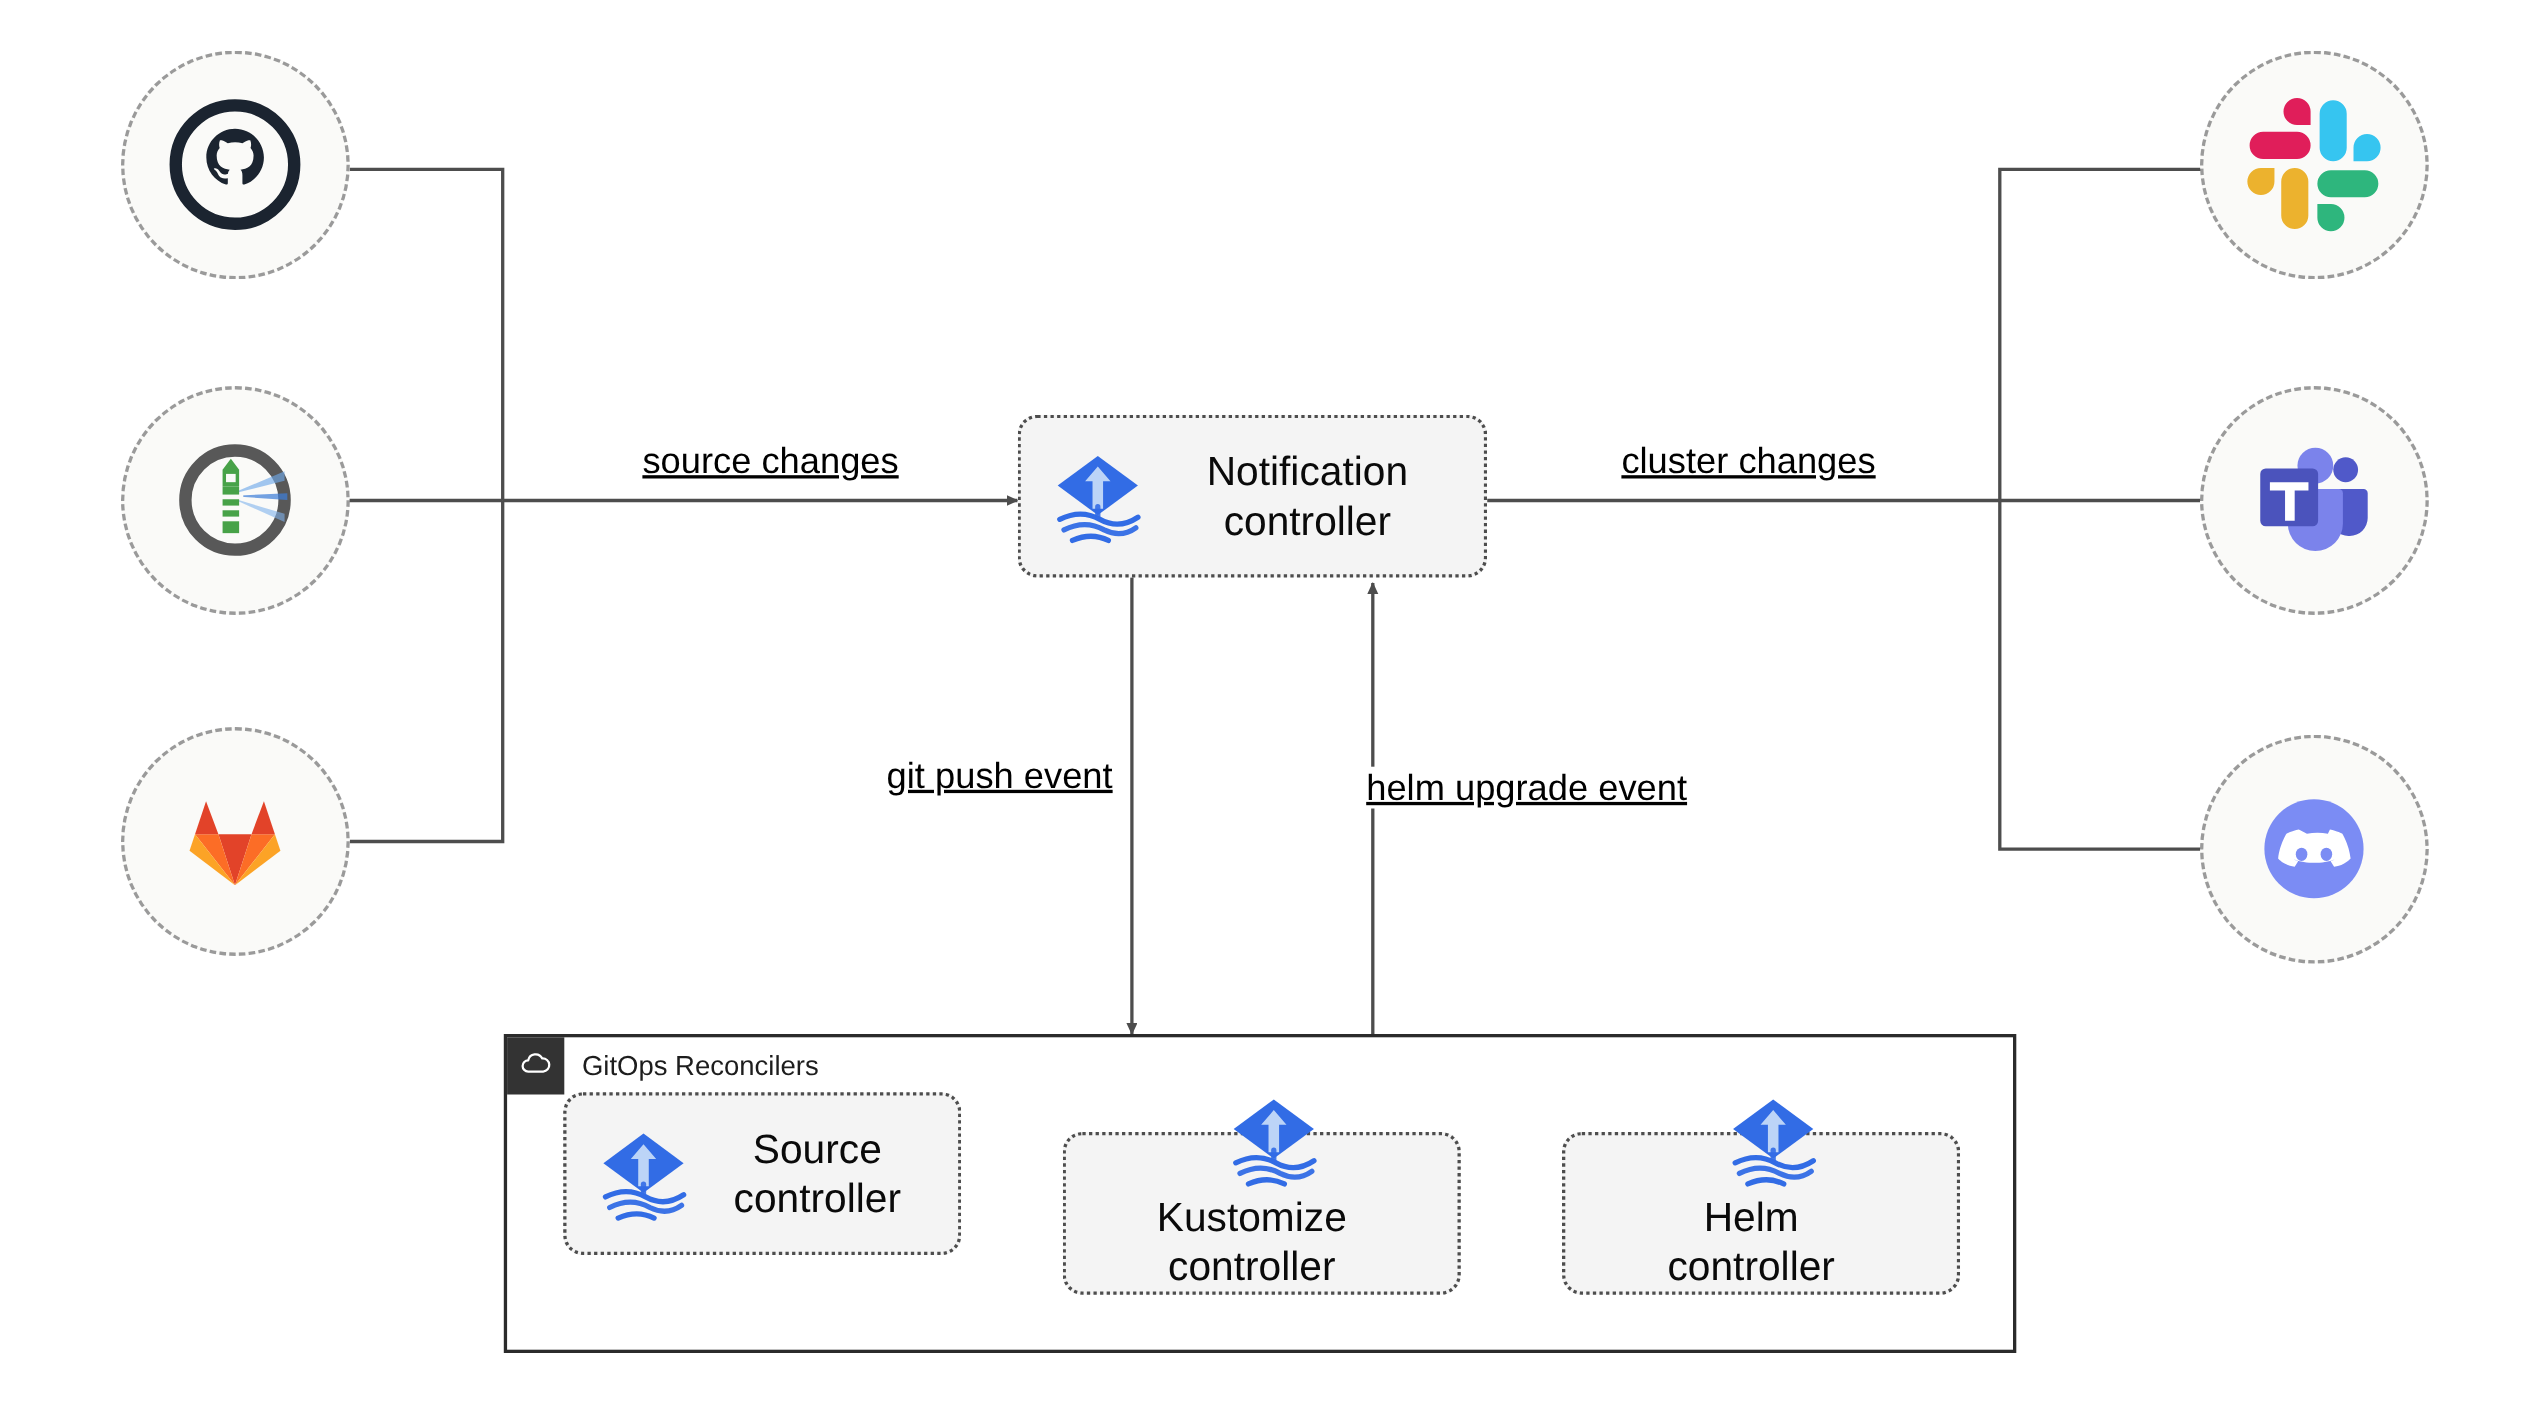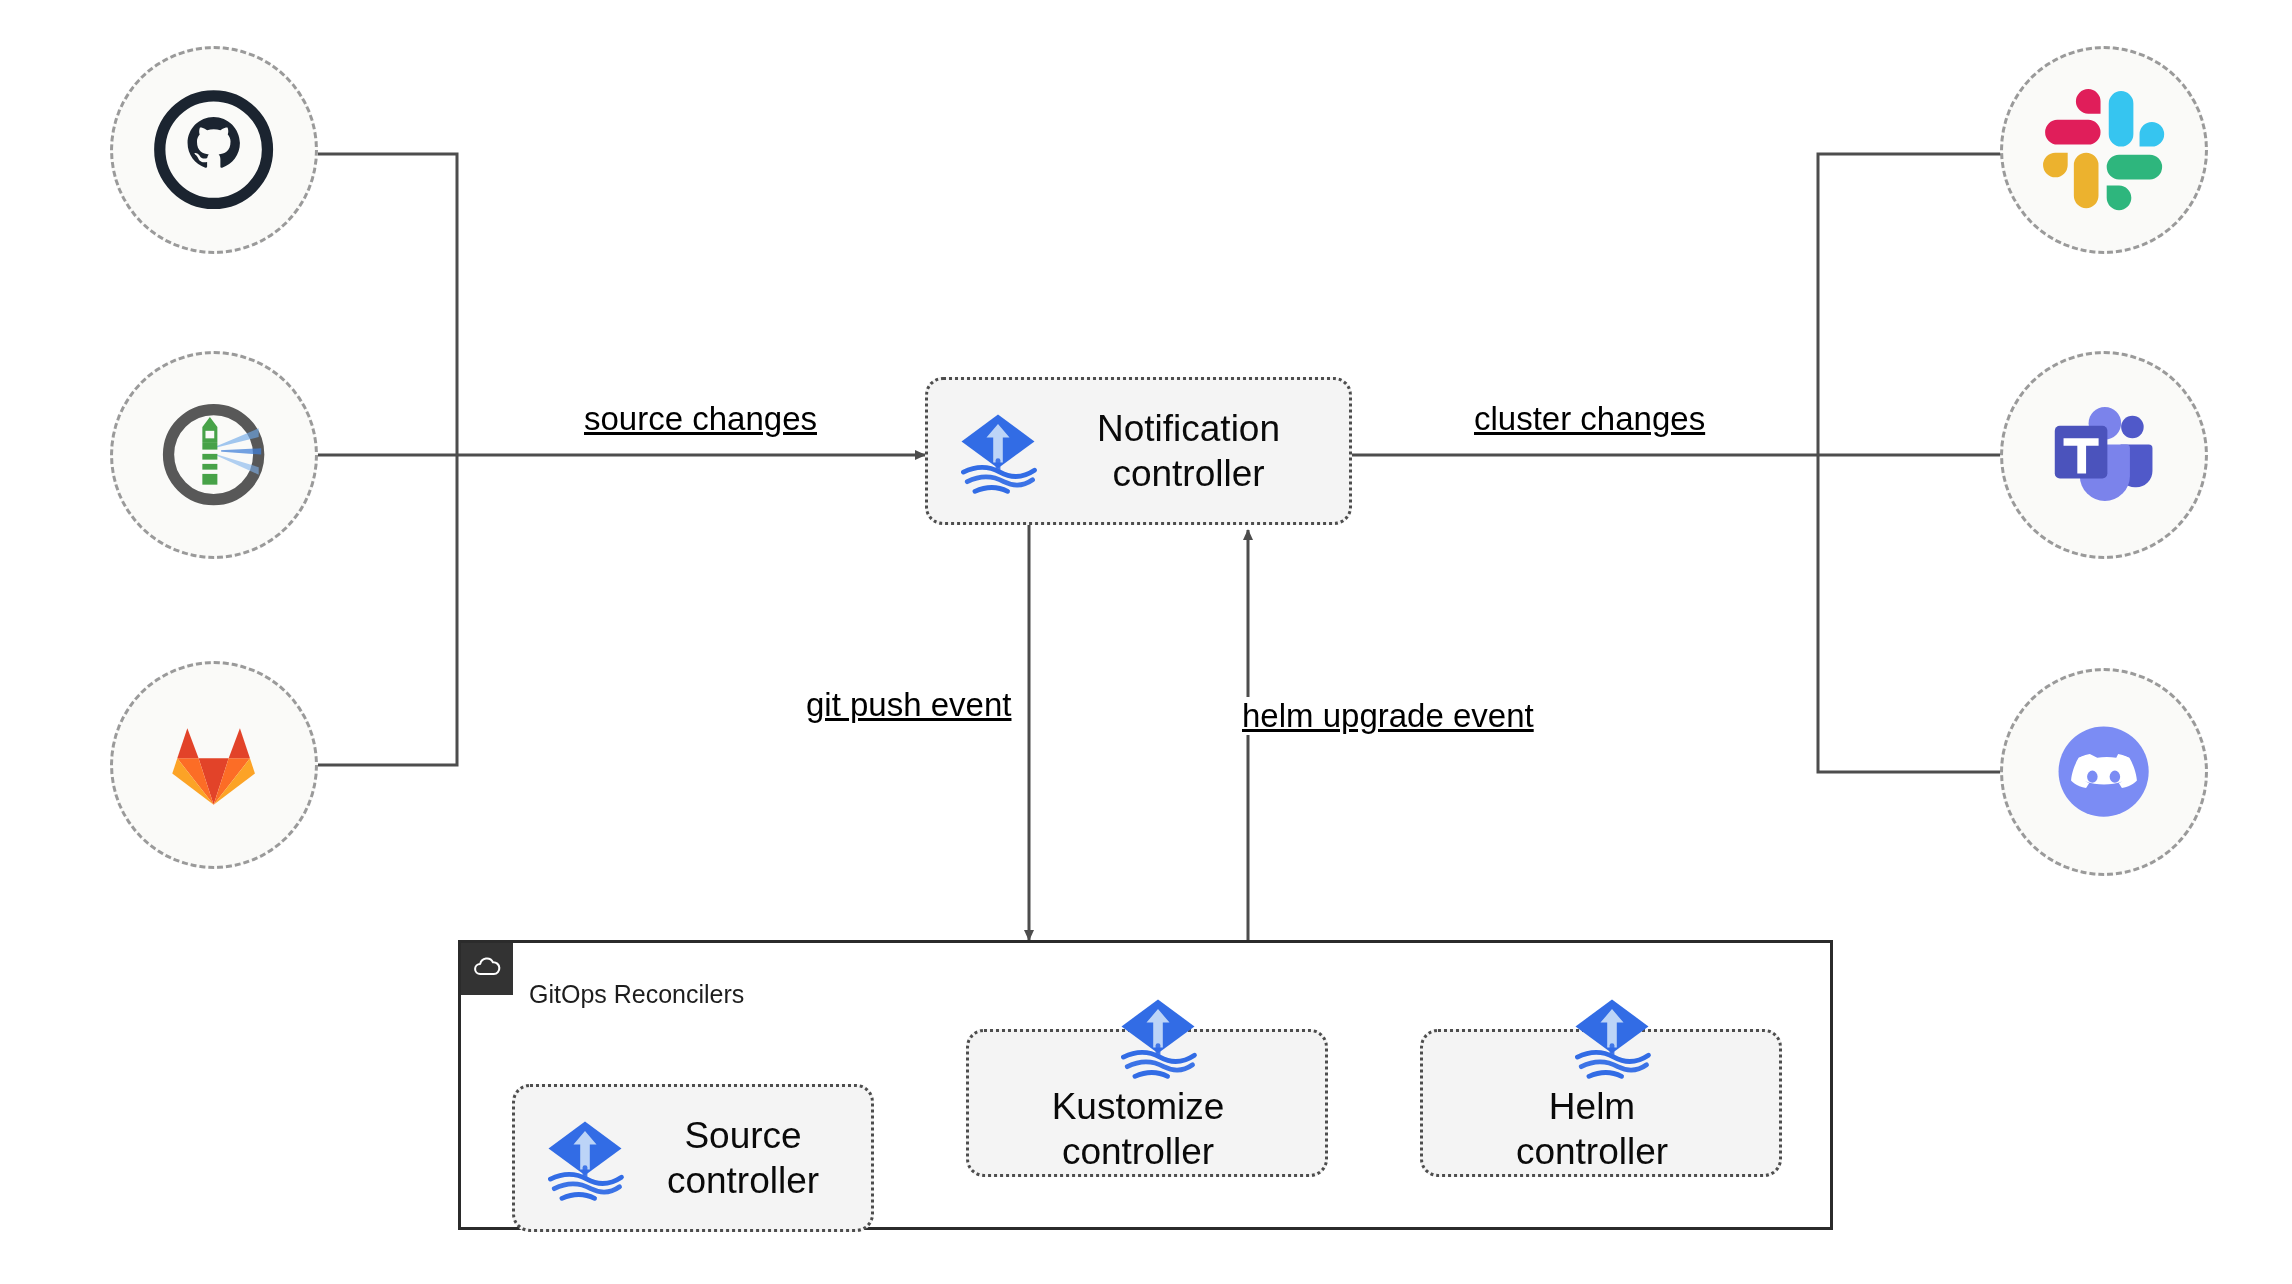--- a/index.html
+++ b/index.html
@@ -97,21 +97,20 @@
     justify-content: center;
   }
   .group-tab svg { display: block; width: 34px; height: 34px; }
   .group-title {
     position: absolute;
     left: 68px;
     top: 8px;
     font-size: 25px;
     color: #1d1d1d;
     line-height: 36px;
-    margin-top: 25px;
   }
 
   
   .edge-label {
     position: absolute;
     font-size: 33px;
     color: #000000;
     white-space: nowrap;
     background: #ffffff;
     padding: 0 6px;
@@ -257,21 +256,21 @@
 
   <div class="group-box" style="left:458px; top:940px; width:1375px; height:290px;">
     <span class="group-tab">
       <svg viewBox="0 0 40 40">
         <path fill="none" stroke="#ffffff" stroke-width="2.4" stroke-linejoin="round" d="M12 26a6 6 0 0 1 0-12 8 8 0 0 1 15-2 6 6 0 0 1 1 14z"></path>
       </svg>
     </span>
     <span class="group-title">GitOps Reconcilers</span>
   </div>
 
-  <div class="ctrl-box" style="left:512px; top:1084px; width:362px; height:148px;">
+  <div class="ctrl-box" style="left:512px; top:993px; width:362px; height:148px;">
     <span class="ctrl-icon">
       <svg viewBox="0 0 100 100">
         <path fill="#326ce5" d="M50 12 L88 40 L50 68 L12 40 Z"></path>
         <path fill="#bcd4f7" d="M50 22 L62 36 L55 36 L55 62 L45 62 L45 36 L38 36 Z"></path>
         <g stroke="#326ce5" stroke-width="5" fill="none" stroke-linecap="round">
           <path d="M14 72 Q34 62 52 72 Q70 82 88 70"></path>
           <path d="M18 82 Q38 72 56 82 Q72 90 86 80" opacity="0.95"></path>
           <path d="M26 92 Q44 84 60 92"></path>
           <path d="M50 60 L50 70" opacity="0.9"></path>
         </g>

